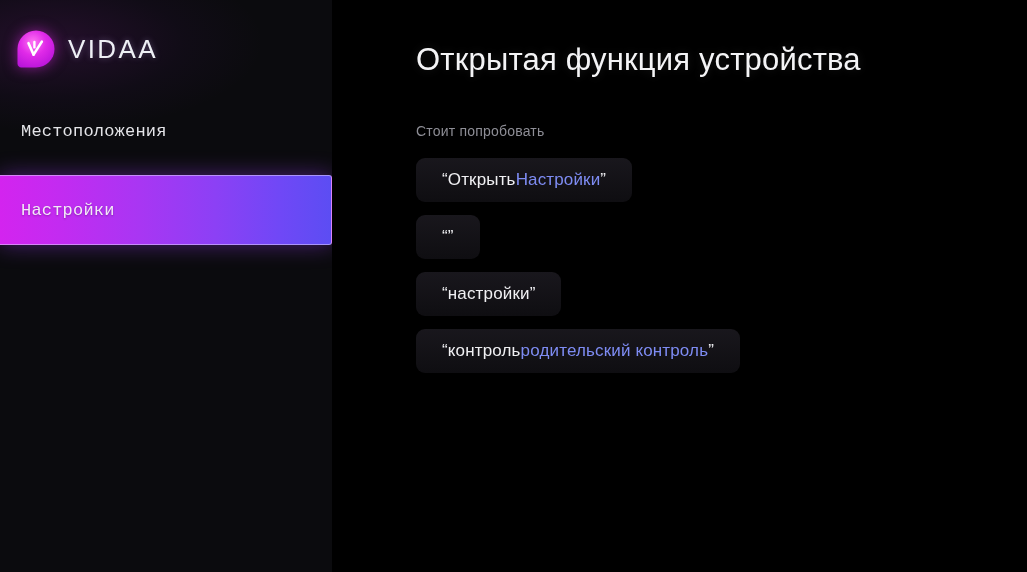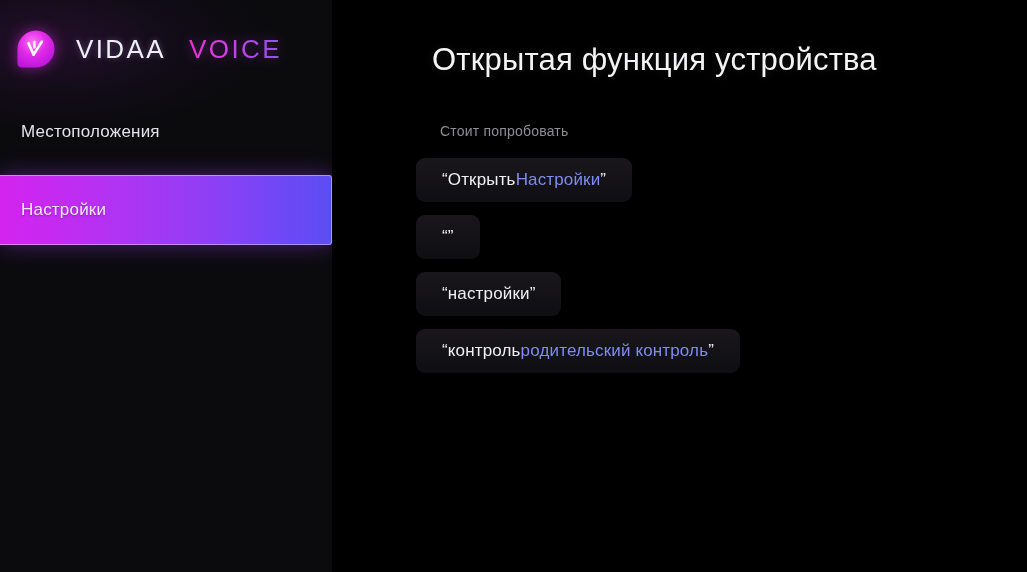--- a/index.html
+++ b/index.html
@@ -48,29 +48,28 @@
   }
   .brand-mark {
     width: 40px;
     height: 40px;
     position: relative;
     flex: 0 0 auto;
     filter: drop-shadow(0 0 7px rgba(222,40,230,0.55));
   }
   .brand-mark svg { display: block; }
   .brand-wordmark {
-    margin-left: 20px;
+    margin-left: 12px;
     font-size: 26px;
     letter-spacing: 2.4px;
     font-weight: 400;
     line-height: 1;
     display: flex;
     align-items: center;
     white-space: nowrap;
-    gap: 12px;
   }
   .word-vidaa {
     color: #eef0f5;
     text-shadow: 0 0 6px rgba(210,180,255,0.35);
   }
   .word-voice {
     margin-left: 11px;
     background: linear-gradient(90deg, #ee2fd2 0%, #d341e8 40%, #a44bf2 75%, #8a55f5 100%);
     -webkit-background-clip: text;
     background-clip: text;
@@ -89,20 +88,21 @@
   .nav-item {
     position: relative;
     height: 47px;
     display: flex;
     align-items: center;
     padding-left: 21px;
     box-sizing: border-box;
     font-size: 17px;
     color: #e4e4e8;
     letter-spacing: 0.2px;
+    font-family: Liberation Mono, monospace;
   }
   .nav-item.spacer-gap { margin-bottom: 20px; }
 
   .nav-item.selected {
     height: 70px;
     color: #f2eaf7;
     background: linear-gradient(90deg,
         #d324ef 0%,
         #c32bf1 18%,
         #a936f3 42%,
@@ -120,37 +120,36 @@
   .main {
     position: absolute;
     left: 332px;
     top: 0;
     width: 695px;
     height: 572px;
     background: #000000;
   }
   .page-title {
     position: absolute;
-    left: 100px;
+    left: 84px;
     top: 42px;
     font-size: 31px;
     font-weight: 400;
     color: #f4f4f6;
     letter-spacing: 0.2px;
     white-space: nowrap;
     text-shadow: 0 0 10px rgba(255,255,255,0.10);
   }
   .section-label {
     position: absolute;
     left: 84px;
     top: 123px;
     font-size: 14px;
     color: #8e8e96;
     letter-spacing: 0.2px;
-    margin-left: 24px;
   }
 
   .chips {
     position: absolute;
     left: 84px;
     top: 158px;
     display: flex;
     flex-direction: column;
     gap: 13px;
   }
@@ -192,21 +191,20 @@
           </radialGradient>
         </defs>
         <path d="M20 1.5 C30.2 1.5 38.5 9.8 38.5 20 C38.5 30.2 30.2 38.5 20 38.5 L5.2 38.5 C3.2 38.5 1.5 36.8 1.5 34.8 L1.5 20 C1.5 9.8 9.8 1.5 20 1.5 Z" fill="url(#markg)"></path>
         <path d="M12.5 14.2 L17.6 25.6" stroke="#ffffff" stroke-width="2.6" stroke-linecap="round" fill="none"></path>
         <path d="M17.6 25.6 L25.8 12.6" stroke="#ffffff" stroke-width="2.6" stroke-linecap="round" fill="none"></path>
         <path d="M18.4 13.0 L18.4 18.4" stroke="#ffffff" stroke-width="2.4" stroke-linecap="round" fill="none"></path>
       </svg>
     </div>
     <div class="brand-wordmark">
       <span class="word-vidaa">VIDAA</span>
-      <span class="word-voice">VOICE</span>
     </div>
   </div>
 
   <div class="nav">
     <div class="nav-item spacer-gap">
       <span>Местоположения</span>
     </div>
     <div class="nav-item selected">
       <span>Настройки</span>
     </div>

